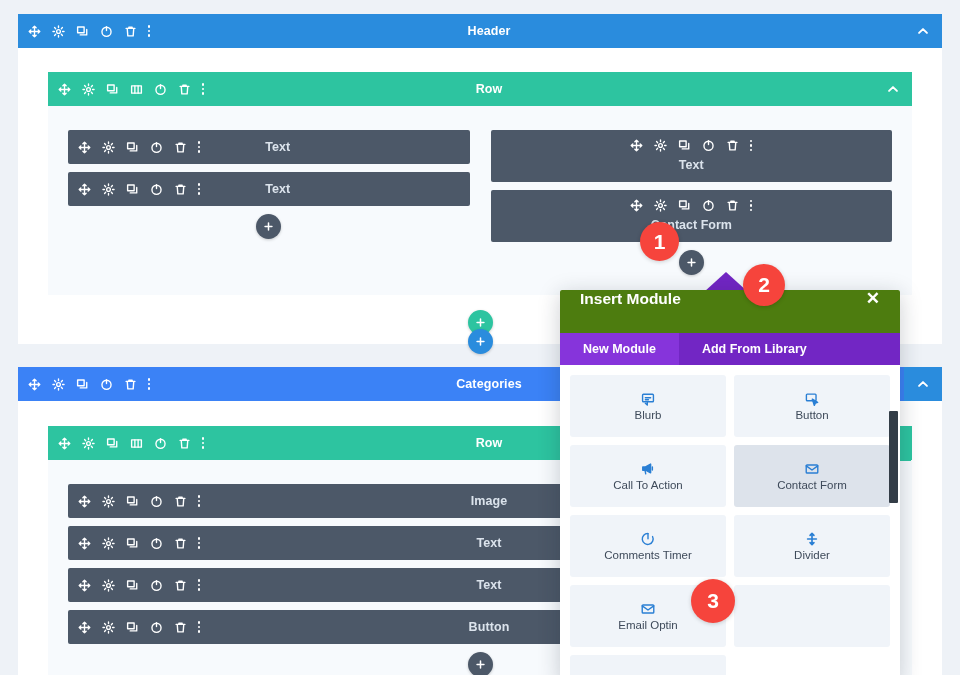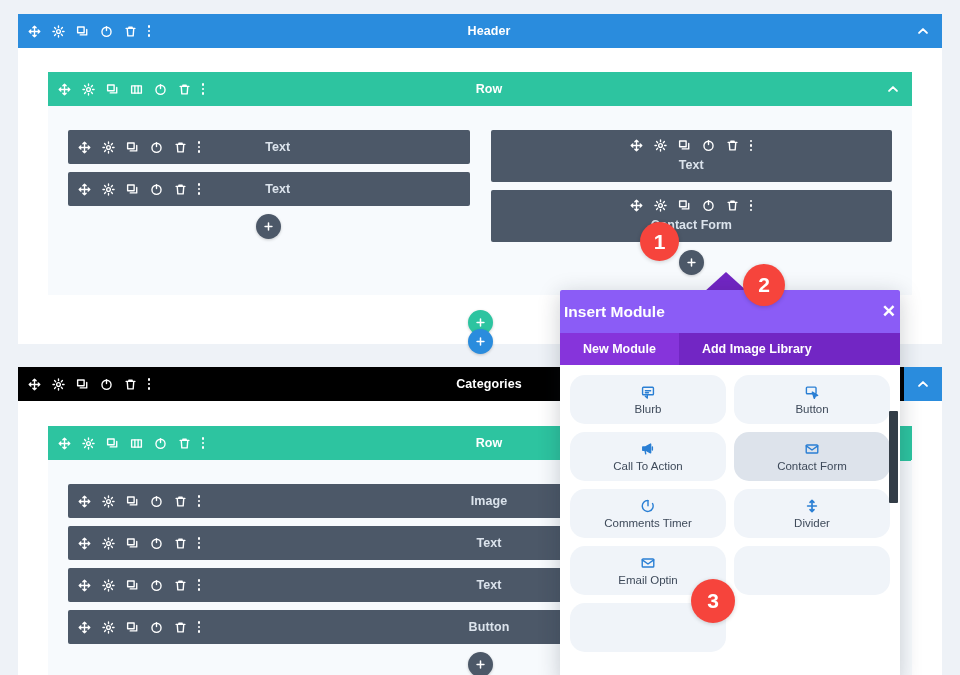--- a/index.html
+++ b/index.html
@@ -19,21 +19,21 @@
     left: 18px; right: 18px;
   }
   .sec-header-bar {
     position: relative;
     height: 34px;
     background: #2a8cdd;
     display: flex;
     align-items: center;
     padding: 0 10px;
   }
-  .sec-header-bar.cat { background: #000000; }
+  .sec-header-bar.cat { background: #3b82f6; }
   .row-bar {
     position: relative;
     height: 34px;
     background: #2dc4a0;
     display: flex;
     align-items: center;
     padding: 0 10px;
   }
   .bar-title {
     position: absolute;
@@ -108,45 +108,45 @@
     left: 560px; top: 290px;
     width: 340px; height: 392px;
     background: #ffffff;
     box-shadow: 0 4px 22px rgba(25,30,45,.22);
     z-index: 40;
     overflow: hidden;
     border-radius: 2px;
   }
   .modal-head {
     height: 43px;
-    background: #8b5cf6;
-    display: flex; align-items: center;
-    padding: 0 4px;
+    background: #4d7c0f;
+    display: flex; 
+    padding: 0 20px;
     justify-content: space-between;
   }
   .modal-title { color: #fff; font-size: 15.5px; font-weight: bold; }
   .modal-close { color: #fff; font-size: 17px; font-weight: bold; line-height: 1; cursor: pointer; }
   .modal-tabs { display: flex; height: 32px; background: #7226c4; }
   .modal-tabs .tab {
     display: flex; align-items: center; justify-content: center;
     font-size: 12.5px; font-weight: bold; color: #fff;
     padding: 0 23px;
   }
   .modal-tabs .tab.active { background: #8634db; }
   .modal-body {
     padding: 10px 10px 0 10px;
     height: 317px;
     overflow: hidden;
     background: #fff;
   }
   .tile-grid { display: grid; grid-template-columns: 1fr 1fr; gap: 8px; }
   .tile {
     background: #f0f4f9;
-    border-radius: 15px;
-    height: 49px;
+    border-radius: 3px;
+    height: 62px;
     display: flex; flex-direction: column;
     align-items: center; justify-content: center;
     gap: 3px;
   }
   .tile.active { background: #dde3eb; }
   .tile .ticon { height: 15px; display: flex; align-items: center; justify-content: center; }
   .tile .ticon svg { width: 14px; height: 14px; fill: none; stroke: #2a7fd4; stroke-width: 1.6;
                      stroke-linecap: round; stroke-linejoin: round; }
   .tile .tlabel { font-size: 11.5px; color: #3e4a5a; }
 
@@ -762,21 +762,21 @@
 
   <div id="notch"></div>
 
   <div id="modal">
     <div class="modal-head">
       <span class="modal-title">Insert Module</span>
       <span class="modal-close">✕</span>
     </div>
     <div class="modal-tabs">
       <div class="tab active">New Module</div>
-      <div class="tab">Add Image Library</div>
+      <div class="tab">Add From Library</div>
     </div>
     <div class="modal-body">
       <div class="tile-grid">
 
         <div class="tile">
           <span class="ticon">
             <svg viewBox="0 0 16 16">
                 <rect x="1.8" y="2.6" width="12.4" height="8.6" rx="1"></rect>
                 <path d="M5 12.8l2.2 2.2 0-3.8M5 6.6h6M5 8.8h3.5"></path>
               </svg>

